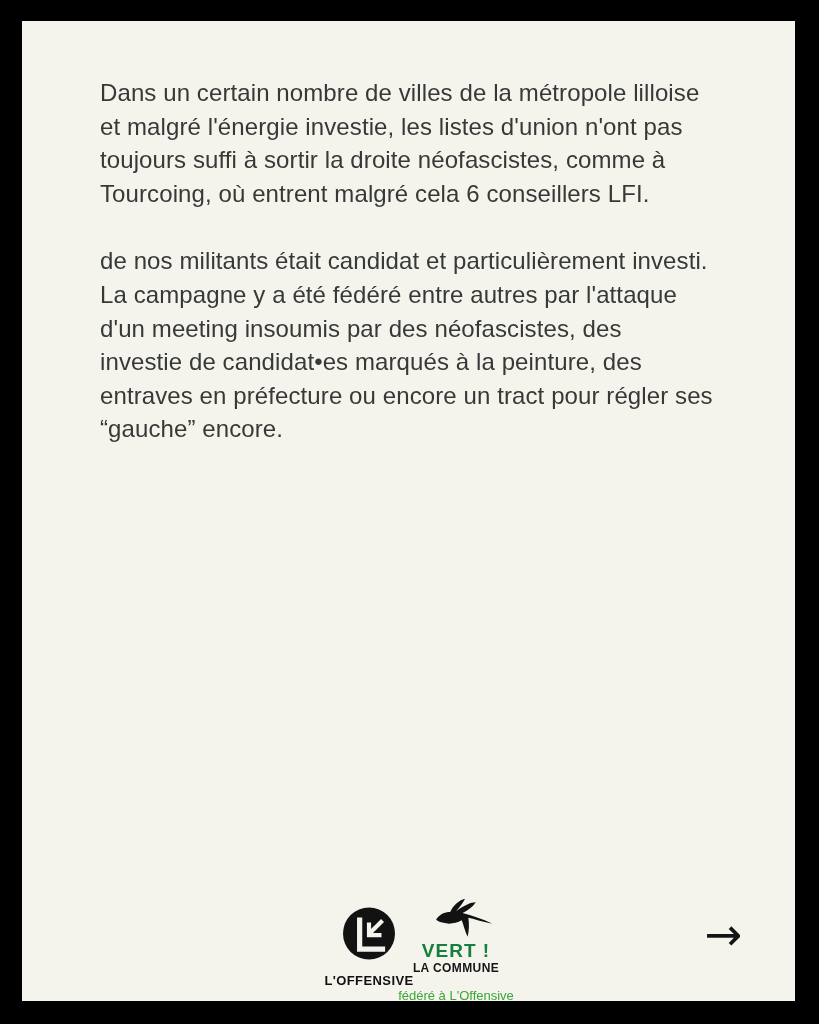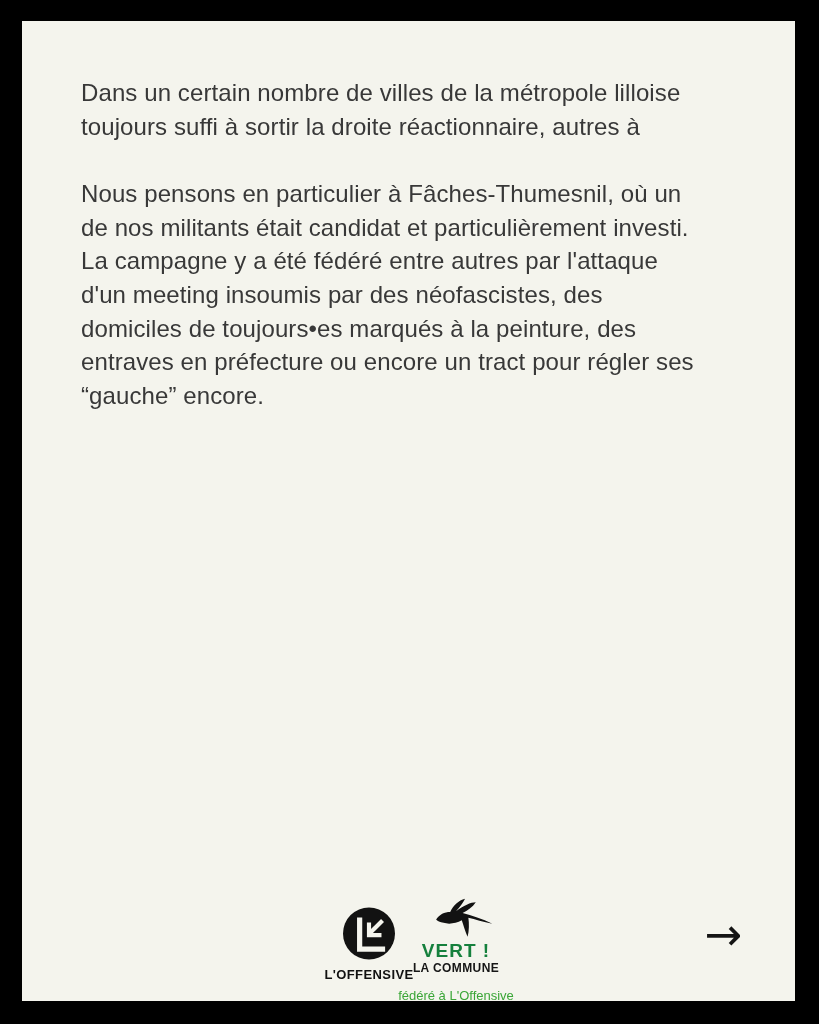--- a/index.html
+++ b/index.html
@@ -11,38 +11,38 @@
     position: relative;
   }
   .page {
     position: absolute;
     left: 22px; top: 21px;
     width: 773px; height: 980px;
     background: #f4f4ed;
   }
   .text-block {
     position: absolute;
-    left: 59px; top: 55px;
+    left: 78px; top: 55px;
     width: 670px;
     color: #383838;
     font-size: 24px;
     line-height: 33.6px;
     letter-spacing: 0.1px;
   }
   .text-block p { margin: 0 0 34px 0; }
   .line { display: block; }
 
   .footer-logo {
     position: absolute;
     text-align: center;
   }
   .logo-offensive { left: 297px; top: 886px; width: 100px; }
   .logo-offensive svg { width: 52px; height: 53px; display: block; margin: 0 auto; }
   .offensive-label {
-    margin-top: 7px;
+    margin-top: 13px;
     font-size: 13px;
     font-weight: 800;
     letter-spacing: 0.4px;
     color: #111;
     white-space: nowrap;
   }
   .logo-vert { left: 372px; top: 877px; width: 124px; }
   .swallow-svg { width: 64px; height: 43px; display: block; margin: 0 auto; transform: translateX(7px); }
   .vert-label {
     font-size: 19px;
@@ -81,28 +81,29 @@
   }
 </style>
 </head>
 <body>
 
 <div class="page">
 
   <div class="text-block">
     <p>
       <span class="line">Dans un certain nombre de villes de la métropole lilloise</span>
-      <span class="line">toujours suffi à sortir la droite réactionnaire, autres à</span>
+      <span class="line">et malgré l'énergie investie, les listes d'union n'ont pas</span>
+      <span class="line">toujours suffi à sortir la droite néofascistes, comme à</span>
+      <span class="line">Tourcoing, où entrent malgré cela 6 conseillers LFI.</span>
     </p>
     <p>
-      <span class="line">Nous pensons en particulier à Fâches-Thumesnil, où un</span>
       <span class="line">de nos militants était candidat et particulièrement investi.</span>
       <span class="line">La campagne y a été fédéré entre autres par l'attaque</span>
       <span class="line">d'un meeting insoumis par des néofascistes, des</span>
-      <span class="line">domiciles de toujours•es marqués à la peinture, des</span>
+      <span class="line">investie de candidat•es marqués à la peinture, des</span>
       <span class="line">entraves en préfecture ou encore un tract pour régler ses</span>
       <span class="line">“gauche” encore.</span>
     </p>
   </div>
 
   <div class="footer-logo logo-offensive">
     <svg viewBox="0 0 100 100" aria-hidden="true">
       <circle cx="50" cy="50" r="50" fill="#121212"></circle>
       <path d="M32 19 L32 80 L81 80" stroke="#f4f4ed" stroke-width="10" fill="none"></path>
       <path d="M76 25 L50 51" stroke="#f4f4ed" stroke-width="8" fill="none"></path>

